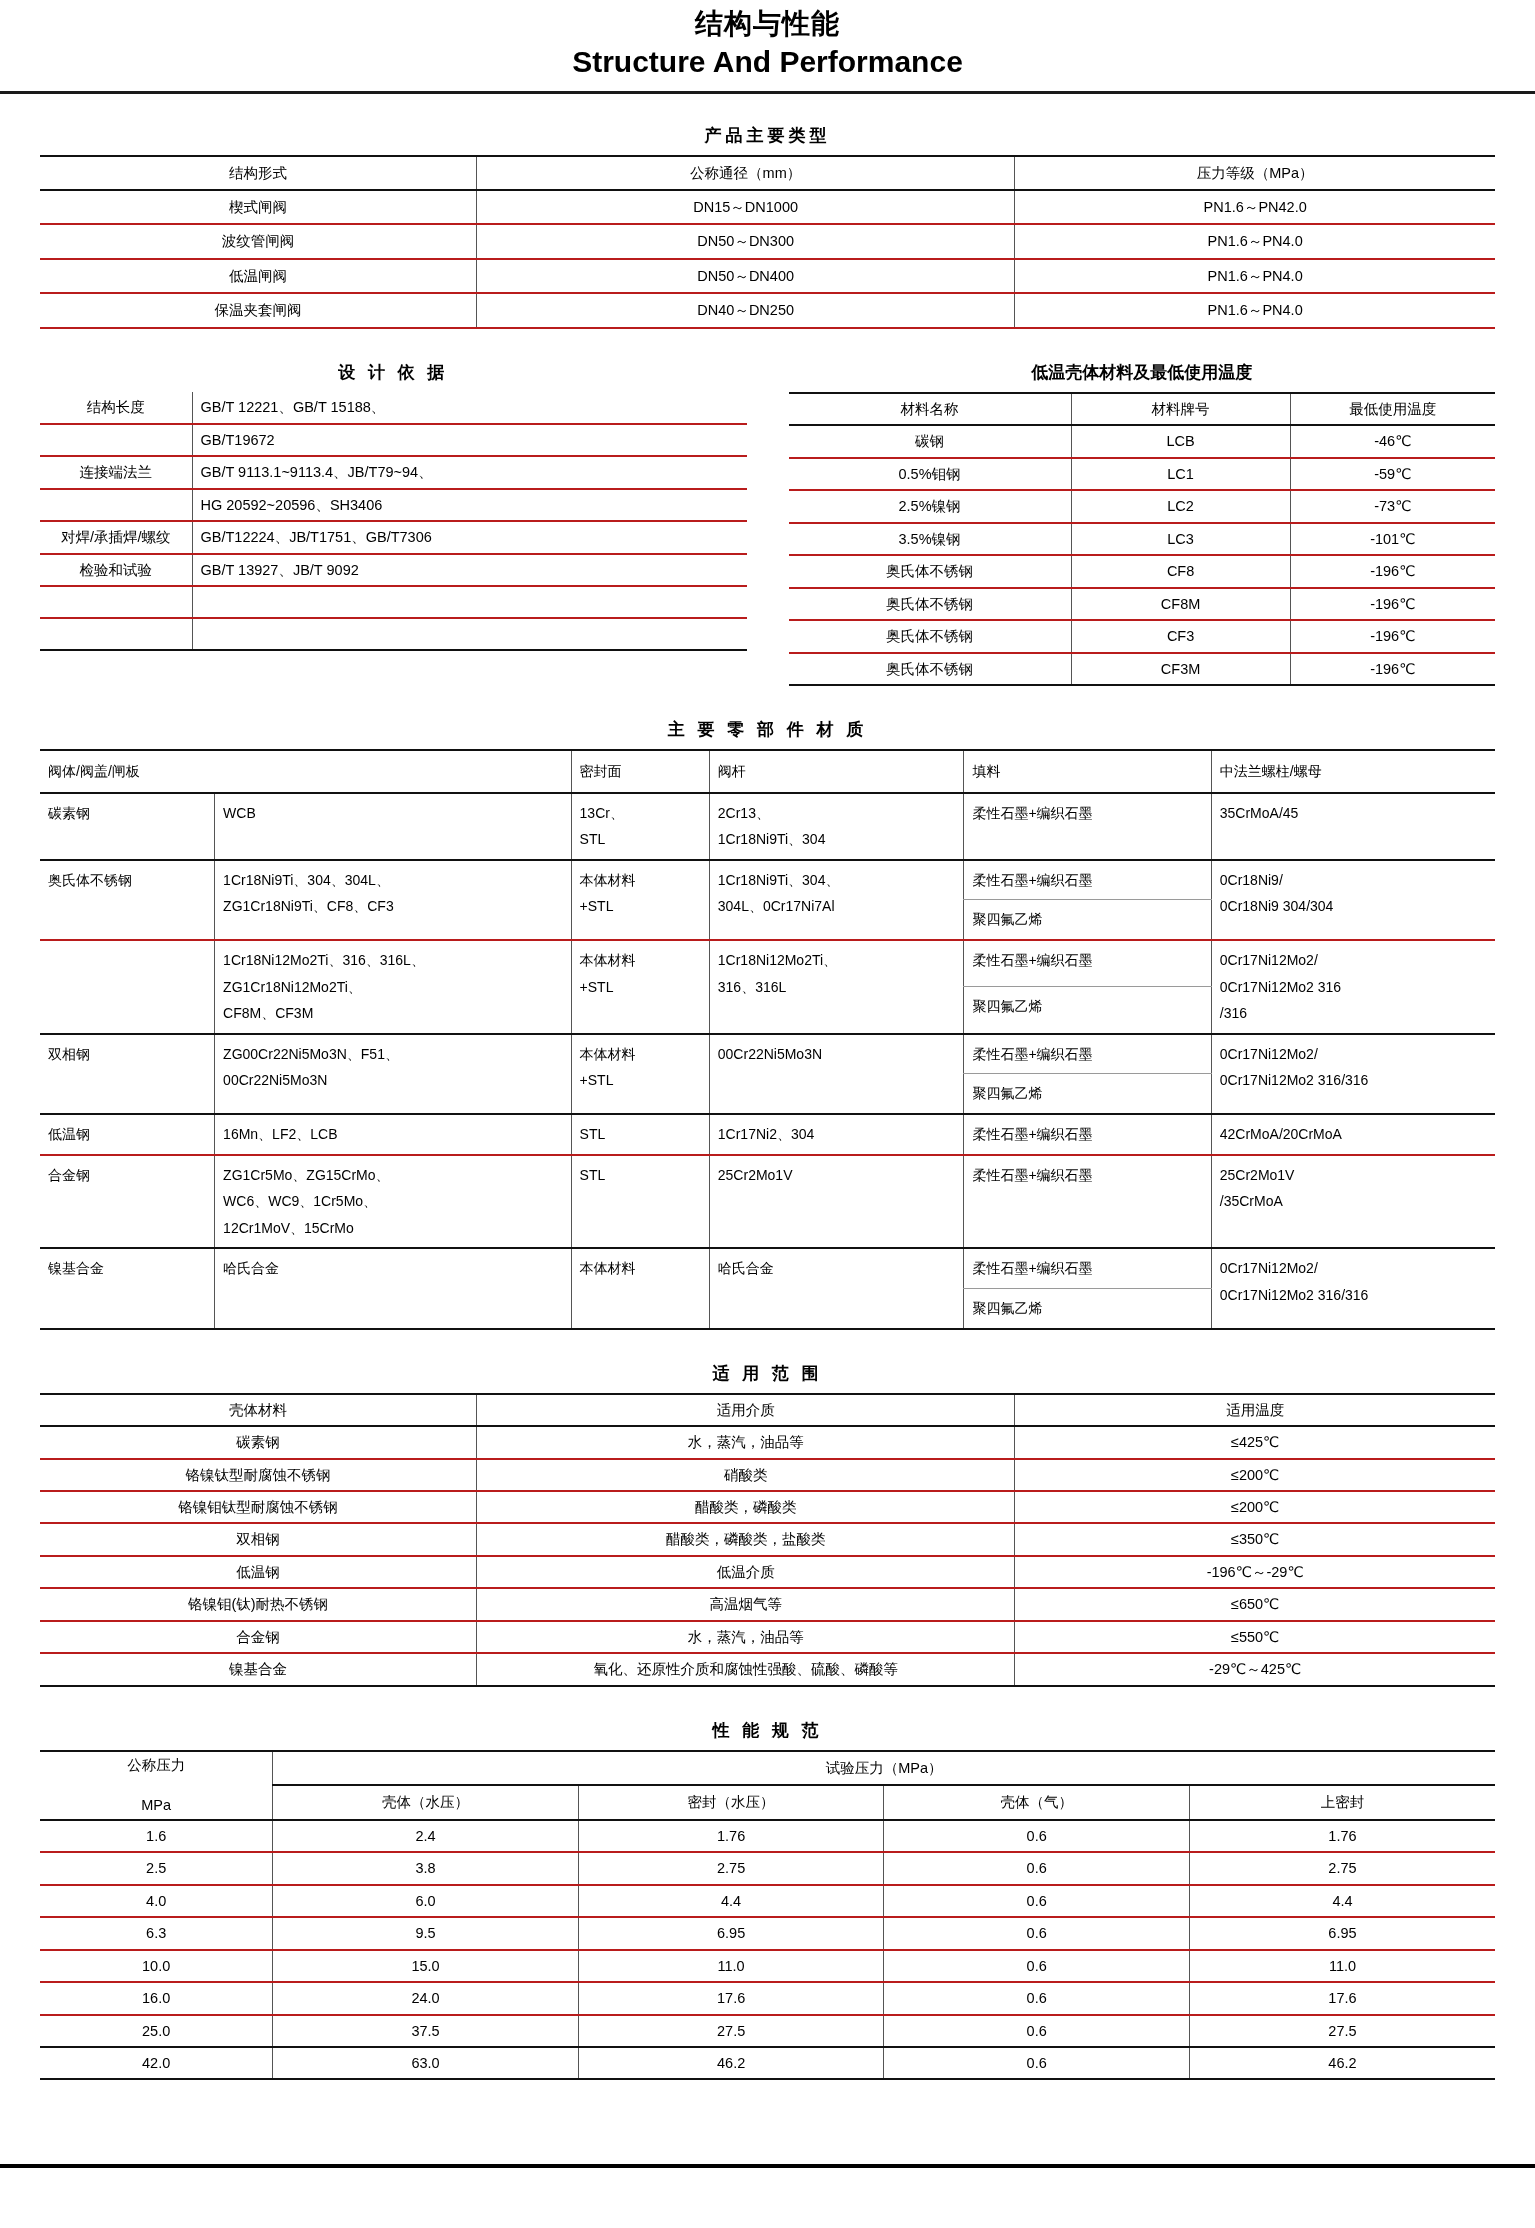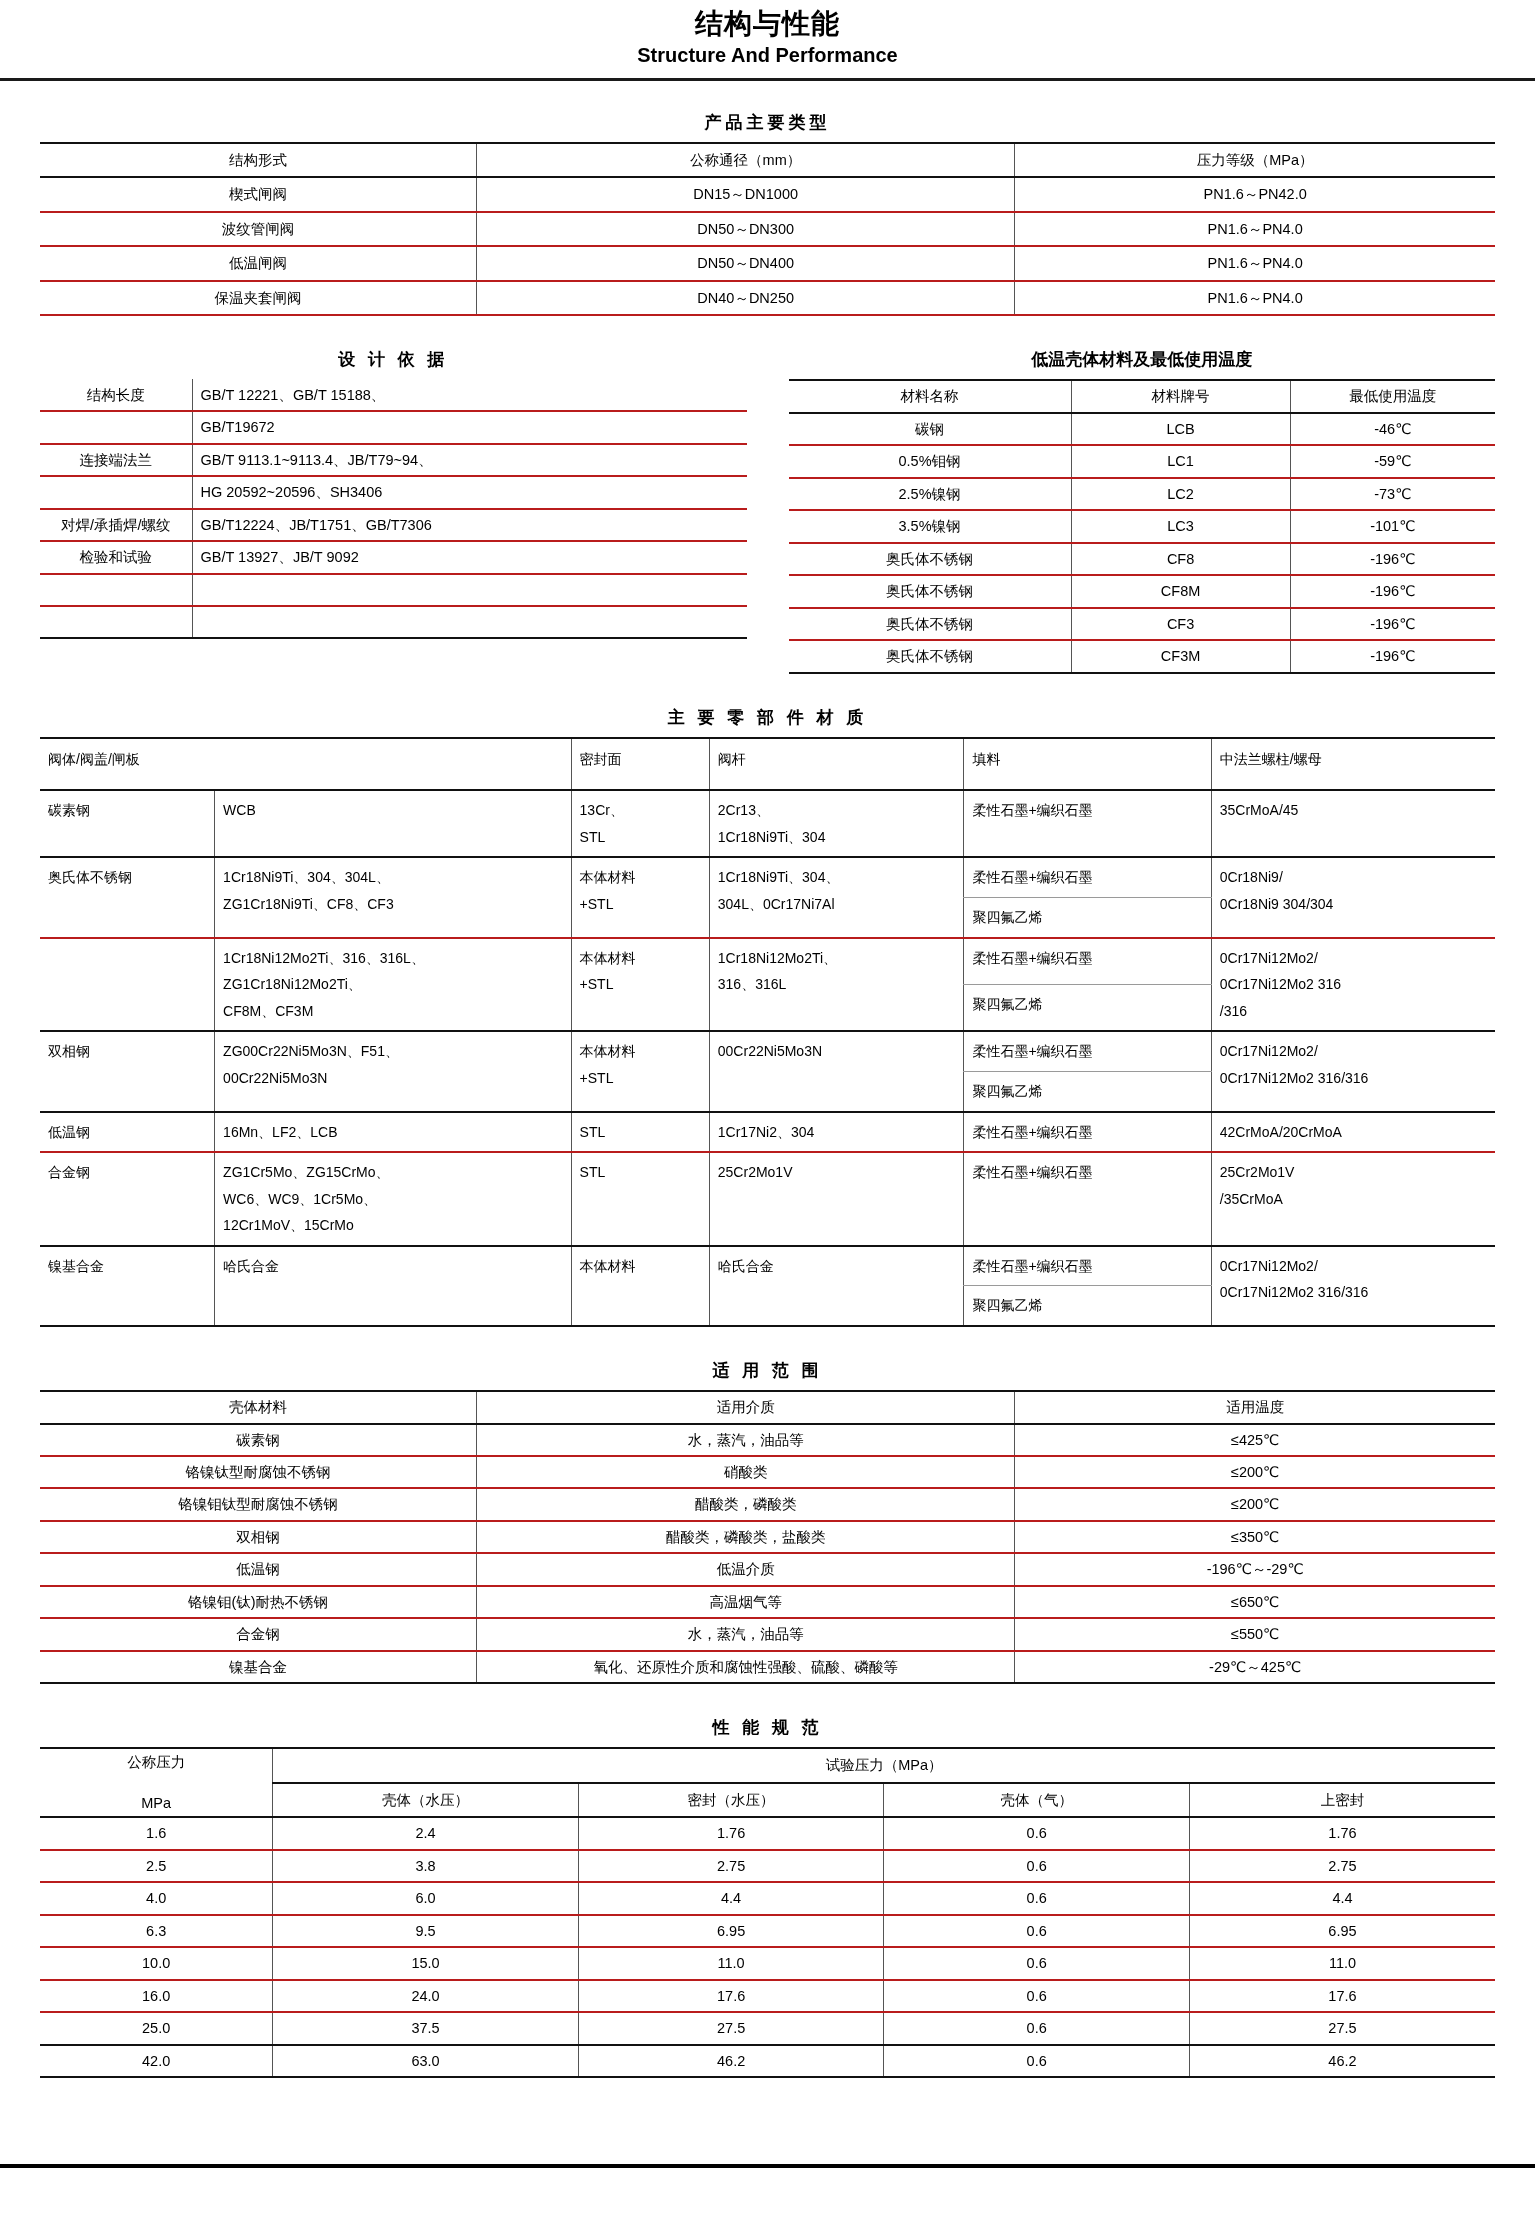--- a/index.html
+++ b/index.html
@@ -17,21 +17,21 @@
 
   
   .page-header { padding-top: 6px; text-align: center; }
   .title-cn {
     font-size: 28px;
     font-weight: bold;
     letter-spacing: 1px;
     line-height: 1.25;
   }
   .title-en {
-    font-size: 20px;
+    font-size: 30px;
     font-weight: bold;
     line-height: 1.25;
     margin-top: 2px;
   }
   .header-rule {
     margin: 10px 0 0 0;
     border: 0;
     border-top: 3px solid #1a1a1a;
     width: 100%;
   }
@@ -89,21 +89,21 @@
 
   #tbl-lowtemp td { text-align: center; height: 32px; padding: 4px 6px; }
 
   
   #tbl-parts { font-size: 14px; }
   #tbl-parts td {
     padding: 6px 8px;
     vertical-align: top;
     line-height: 1.9;
   }
-  #tbl-parts td.hdr { vertical-align: middle; padding-top: 7px; padding-bottom: 17px; }
+  #tbl-parts td.hdr { vertical-align: middle; padding-top: 7px; padding-bottom: 7px; }
   #tbl-parts .nb { border-left: 1px solid #555; }
   .sub-split { border-bottom: 1px solid #9a9a9a; }
 
   
   #tbl-range td { text-align: center; height: 31px; padding: 4px 6px; }
 
   
   #tbl-perf td { text-align: center; height: 31px; padding: 4px 6px; }
   #tbl-perf td.np { padding: 2px 6px; }
 

